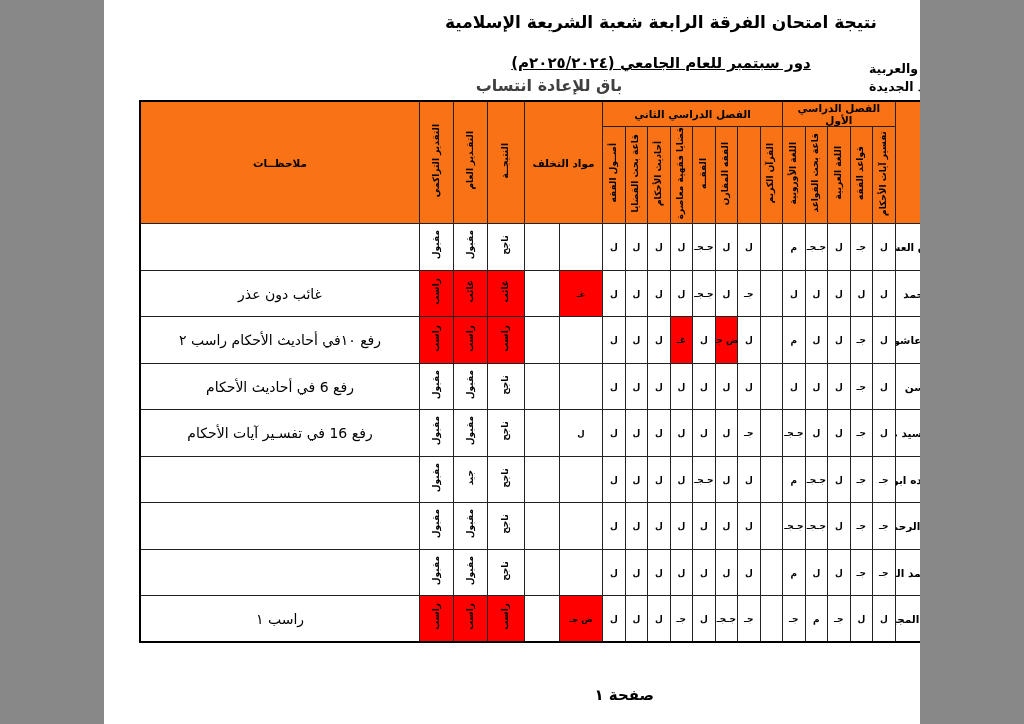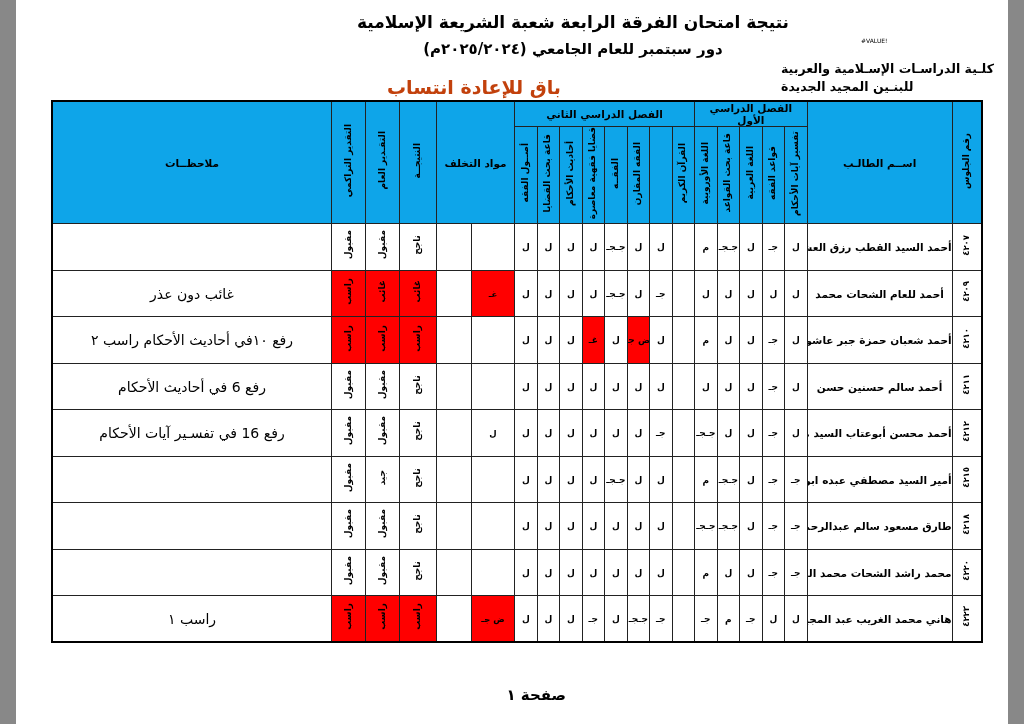--- a/index.html
+++ b/index.html
@@ -1,41 +1,41 @@
 <!DOCTYPE html>
 <html lang="ar" dir="rtl"><head>
 <meta charset="utf-8">
 <style>
   html,body{margin:0;padding:0;background:#888;}
   .page{
-    position:relative;width:992px;height:724px;background:#ffffff;
+    position:relative;width:816px;height:724px;background:#ffffff;
     font-family:"DejaVu Sans",sans-serif;overflow:hidden;margin:0 auto;
     direction:rtl;
   }
   .abs{position:absolute;}
   .title1{top:12px;left:307px;width:500px;text-align:center;font-size:17px;font-weight:bold;color:#000;}
-  .title2{top:40px;left:307px;width:500px;text-align:center;font-size:15px;font-weight:bold;color:#000;}
-  .title3{top:76px;left:345px;width:200px;text-align:right;font-size:19px;font-weight:bold;color:#c2410c;}
+  .title2{top:54px;left:307px;width:500px;text-align:center;font-size:15px;font-weight:bold;color:#000;text-decoration:underline;}
+  .title3{top:76px;left:345px;width:200px;text-align:center;font-size:16px;font-weight:bold;color:#404040;}
   .college{top:60px;left:765px;width:235px;text-align:left;font-size:12.5px;font-weight:bold;color:#000;line-height:1.45;}
   .valerr{top:37px;left:845px;width:60px;font-size:6px;color:#000;text-align:left;direction:ltr;}
   .footer{top:686px;left:430px;width:120px;font-size:15px;font-weight:bold;color:#000;}
 
   table.results{
     position:absolute;top:100px;left:35px;width:930px;
     border-collapse:collapse;table-layout:fixed;
     border:2px solid #000;
   }
   table.results th,table.results td{
     border:1px solid #222;padding:0;margin:0;overflow:hidden;
     text-align:center;vertical-align:middle;color:#000;
   }
   tr.grouprow{height:22px;}
   tr.labelrow{height:93px;}
   tr.datarow{height:46.5px;}
-  .hd{background:#0ea5e9;font-weight:bold;}
+  .hd{background:#f97316;font-weight:bold;}
   .group-label{font-size:10.5px;font-weight:bold;}
   .v{writing-mode:vertical-rl;transform:rotate(180deg);display:inline-block;
      line-height:1.1;white-space:nowrap;font-weight:bold;}
   .hlabel{font-size:9px;}
   .name-h{font-size:10.5px;}
   .cell-grade{font-size:9px;font-weight:bold;white-space:nowrap;}
   .cell-name{font-size:10.5px;font-weight:bold;white-space:nowrap;}
   .cell-seat .v{font-size:8.5px;}
   .cell-rot .v{font-size:9px;}
   .cell-fail{font-size:8.5px;font-weight:bold;white-space:nowrap;}

